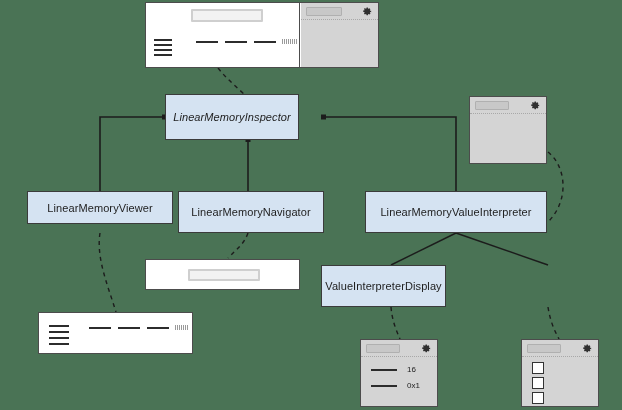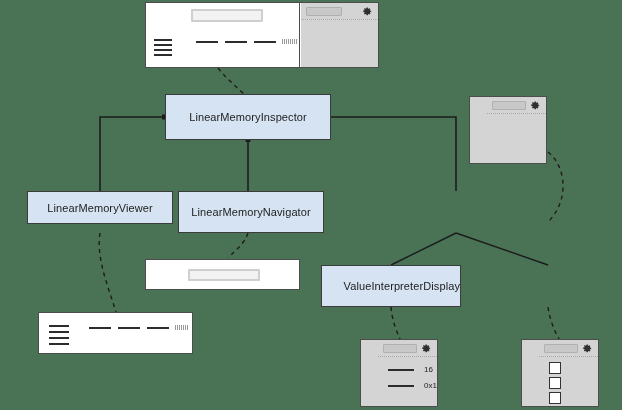--- a/index.html
+++ b/index.html
@@ -42,21 +42,20 @@
     letter-spacing: 0.1px;
     white-space: nowrap;
   }
 
   
   .widget {
     position: absolute;
     box-sizing: border-box;
     border: 1px solid #4c4c4c;
     background: #ffffff;
-    padding-left: 17px;
   }
   .widget.gray {
     background: #d4d4d4;
   }
   .w-header {
     box-sizing: border-box;
     height: 17px;
     background: #d4d4d4;
     border-bottom: 1px dotted #a8a8a8;
     display: flex;
@@ -175,21 +174,21 @@
       <div class="w-header">
         <div class="w-pill" style="width:36px;"></div>
         <svg class="gear" viewBox="0 0 24 24">
           <path fill="#303030" d="M12 8.2a3.8 3.8 0 1 0 0 7.6 3.8 3.8 0 0 0 0-7.6zm0 5.6a1.8 1.8 0 1 1 0-3.6 1.8 1.8 0 0 1 0 3.6z"></path>
           <path fill="#303030" d="M20 13.4v-2.8l-2.3-.4a6 6 0 0 0-.6-1.4l1.3-1.9-2-2-1.9 1.3a6 6 0 0 0-1.4-.6L12.8 3h-2.8l-.4 2.6a6 6 0 0 0-1.4.6L6.3 4.3l-2 2 1.3 1.9a6 6 0 0 0-.6 1.4L2.4 10v2.8l2.6.4c.14.5.34.96.6 1.4l-1.3 1.9 2 2 1.9-1.3c.44.26.9.46 1.4.6l.4 2.6h2.8l.4-2.6c.5-.14.96-.34 1.4-.6l1.9 1.3 2-2-1.3-1.9c.26-.44.46-.9.6-1.4z"></path>
         </svg>
       </div>
     </div>
   </div>
 
-  <div class="node" style="left:165px; top:94px; width:166px; height:46px;">
+  <div class="node" style="left:165px; top:94px; width:134px; height:46px;font-style:italic;">
     <span>LinearMemoryInspector</span>
   </div>
 
   <div class="widget gray" style="left:469px; top:96px; width:78px; height:68px;">
     <div class="w-header">
       <div class="w-pill" style="width:34px;"></div>
       <svg class="gear" viewBox="0 0 24 24">
         <path fill="#303030" d="M12 8.2a3.8 3.8 0 1 0 0 7.6 3.8 3.8 0 0 0 0-7.6zm0 5.6a1.8 1.8 0 1 1 0-3.6 1.8 1.8 0 0 1 0 3.6z"></path>
         <path fill="#303030" d="M20 13.4v-2.8l-2.3-.4a6 6 0 0 0-.6-1.4l1.3-1.9-2-2-1.9 1.3a6 6 0 0 0-1.4-.6L12.8 3h-2.8l-.4 2.6a6 6 0 0 0-1.4.6L6.3 4.3l-2 2 1.3 1.9a6 6 0 0 0-.6 1.4L2.4 10v2.8l2.6.4c.14.5.34.96.6 1.4l-1.3 1.9 2 2 1.9-1.3c.44.26.9.46 1.4.6l.4 2.6h2.8l.4-2.6c.5-.14.96-.34 1.4-.6l1.9 1.3 2-2-1.3-1.9c.26-.44.46-.9.6-1.4z"></path>
       </svg>
@@ -198,26 +197,29 @@
   </div>
 
   <div class="node" style="left:27px; top:191px; width:146px; height:33px;">
     <span>LinearMemoryViewer</span>
   </div>
 
   <div class="node" style="left:178px; top:191px; width:146px; height:42px;">
     <span>LinearMemoryNavigator</span>
   </div>
 
+  <div class="node" style="left:365px; top:191px; width:182px; height:42px;">
+    <span>LinearMemoryValueInterpreter</span>
+  </div>
 
   <div class="widget" style="left:145px; top:259px; width:155px; height:31px;">
     <div class="field" style="left:42px; top:9px; width:72px; height:12px;"></div>
   </div>
 
-  <div class="node" style="left:321px; top:265px; width:140px; height:42px;justify-content:flex-end;">
+  <div class="node" style="left:321px; top:265px; width:125px; height:42px;">
     <span>ValueInterpreterDisplay</span>
   </div>
 
 
   <div class="widget" style="left:38px; top:312px; width:155px; height:42px;">
     <div class="rule" style="left:10px; top:12px; width:20px;"></div>
     <div class="rule" style="left:10px; top:18px; width:20px;"></div>
     <div class="rule" style="left:10px; top:24px; width:20px;"></div>
     <div class="rule" style="left:10px; top:30px; width:20px;"></div>
     <div class="rule" style="left:50px; top:14px; width:22px;"></div>

